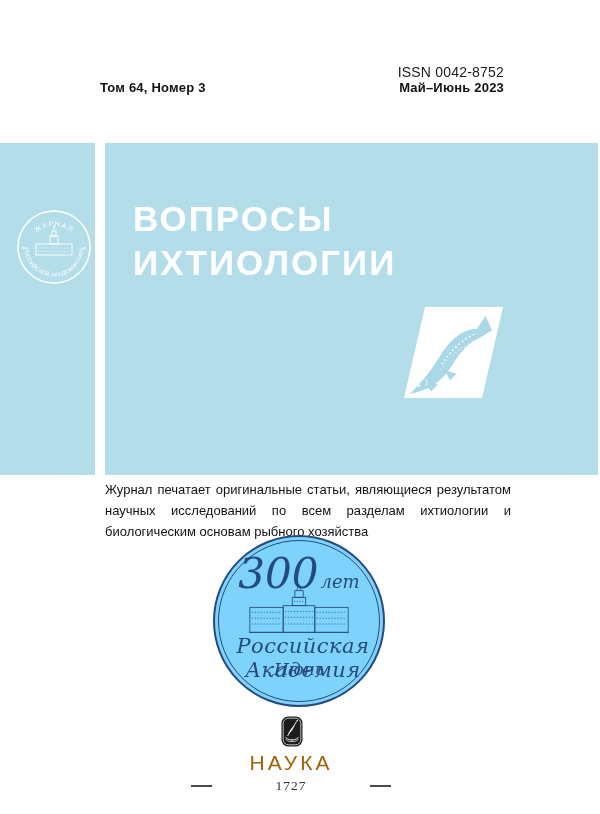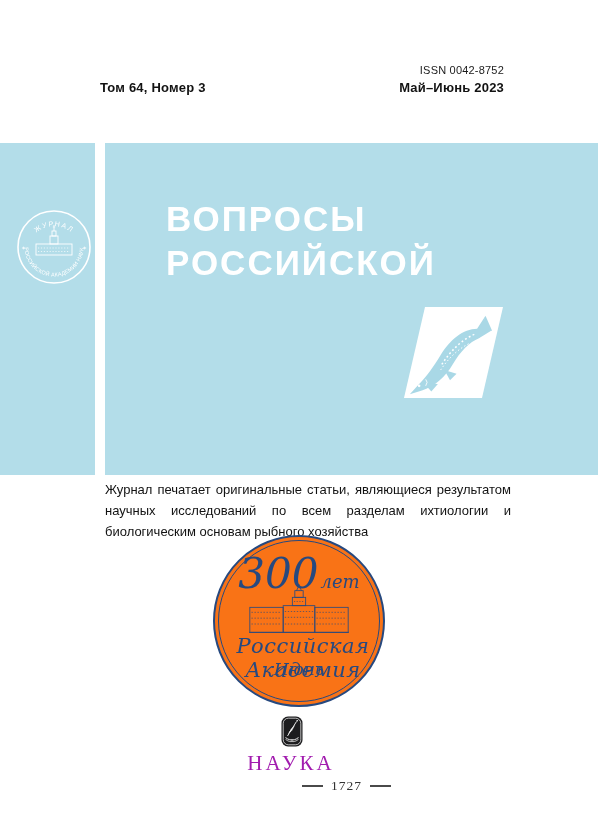--- a/index.html
+++ b/index.html
@@ -2,21 +2,21 @@
 <html><head>
 <meta charset="utf-8">
 <style>
   html,body{margin:0;padding:0;}
   body{
     width:600px;height:814px;position:relative;background:#ffffff;
     font-family:"Liberation Sans",sans-serif;overflow:hidden;
   }
   
   .issn{
-    position:absolute;top:64px;right:96px;font-size:11px;color:#1b1b1b;
+    position:absolute;top:64px;right:96px;font-size:14px;color:#1b1b1b;
     letter-spacing:0.2px;
   }
   .header-row{
     position:absolute;left:100px;right:96px;top:80px;
     display:flex;justify-content:space-between;align-items:baseline;
     font-weight:bold;font-size:13px;color:#121212;letter-spacing:0.2px;
   }
   
   .strip{
     position:absolute;left:0;top:143px;width:95px;height:332px;
@@ -24,39 +24,38 @@
   }
   .panel{
     position:absolute;left:105px;top:143px;width:493px;height:332px;
     background:#b3dde9;
   }
   
   .cover-title{
     position:absolute;left:28px;top:54px;
     color:#ffffff;font-weight:bold;font-size:35px;line-height:44px;
     letter-spacing:2px;
-    margin-left:33px;
   }
   
   .fish-frame{
     position:absolute;left:320px;top:164px;width:78px;height:91px;
     background:#ffffff;transform:skewX(-13deg);transform-origin:top left;
   }
   .fish-svg{position:absolute;left:297px;top:169px;}
   
   .seal-svg{position:absolute;left:14px;top:64px;}
   
   .description{
     position:absolute;left:105px;top:479px;width:406px;
     font-size:13px;line-height:21px;color:#121212;text-align:justify;
   }
   
   .emblem{
     position:absolute;left:213px;top:535px;width:172px;height:172px;
-    border-radius:50%;border:2.5px solid #27497f;background:#f97316;box-sizing:border-box;
+    border-radius:50%;border:2.5px solid #27497f;background:#7dd3fc;box-sizing:border-box;
   }
   .emblem::before{
     content:"";position:absolute;inset:3px;border:1.2px solid #27497f;border-radius:50%;
   }
   .emblem .num-row{
     position:absolute;top:16px;left:0;right:0;text-align:center;
     font-family:"DejaVu Serif",serif;font-style:italic;color:#27497f;z-index:2;
   }
   .emblem .num{font-size:42px;line-height:42px;}
   .emblem .num-unit{font-size:18px;margin-left:2px;}
@@ -67,25 +66,25 @@
     letter-spacing:0.5px;z-index:2;
   }
   .emblem .script-line2{
     position:absolute;top:122px;left:0;right:0;text-align:center;
     font-family:"DejaVu Serif",serif;font-style:italic;font-size:17px;color:#27497f;z-index:2;
   }
   
   .pub-logo{position:absolute;left:281px;top:716px;}
   .pub-name{
     position:absolute;top:751px;left:191px;width:200px;text-align:center;
-    font-family:Liberation Serif, serif;font-size:21px;letter-spacing:3px;color:#a21caf;
+    font-family:Liberation Sans, sans-serif;font-size:21px;letter-spacing:3px;color:#a16207;
   }
   .pub-year-row{
     position:absolute;top:778px;left:191px;width:200px;
-    display:flex;align-items:center;justify-content:flex-end;gap:8px;
+    display:flex;align-items:center;justify-content:space-between;gap:8px;
   }
   .pub-dash{width:21px;height:1.3px;background:#4a4a4a;}
   .pub-year{
     font-family:"Liberation Serif",serif;font-size:13.5px;letter-spacing:1px;color:#333333;
   }
 </style>
 </head>
 <body>
 
 <div class="issn">ISSN 0042-8752</div>
@@ -117,21 +116,21 @@
       <rect x="38" y="24" width="4" height="5"></rect>
       <line x1="40" y1="24" x2="40" y2="18"></line>
       <line x1="38.8" y1="20" x2="41.2" y2="20" stroke-width="0.7"></line>
     </g>
   </svg>
 </div>
 
 <div class="panel">
   <div class="cover-title">
     <div>ВОПРОСЫ</div>
-    <div>РОССИЙСКОЙ</div>
+    <div>ИХТИОЛОГИИ</div>
   </div>
 
   <div class="fish-frame"></div>
   <svg class="fish-svg" width="96" height="86" viewBox="0 0 100 92">
     <path d="M88 4 L79 18 C64 18 50 30 40 46 C32 59 26 68 16 78 L7 88 L20 84
              C33 80 45 70 53 56 C61 42 71 32 81 28 L94 20 L85 17 Z" fill="#a9d8e6"></path>
     <path d="M76 24 C62 30 50 42 40 58" stroke="#ffffff" stroke-width="1.6" fill="none" stroke-dasharray="2 2.6"></path>
     <path d="M70 34 C58 40 48 50 40 62" stroke="#ffffff" stroke-width="1" fill="none" stroke-dasharray="1.6 2.4"></path>
     <path d="M44 62 l6 11 l7 -7 z" fill="#a9d8e6"></path>
     <path d="M22 76 l8 9 l7 -8 z" fill="#a9d8e6"></path>

